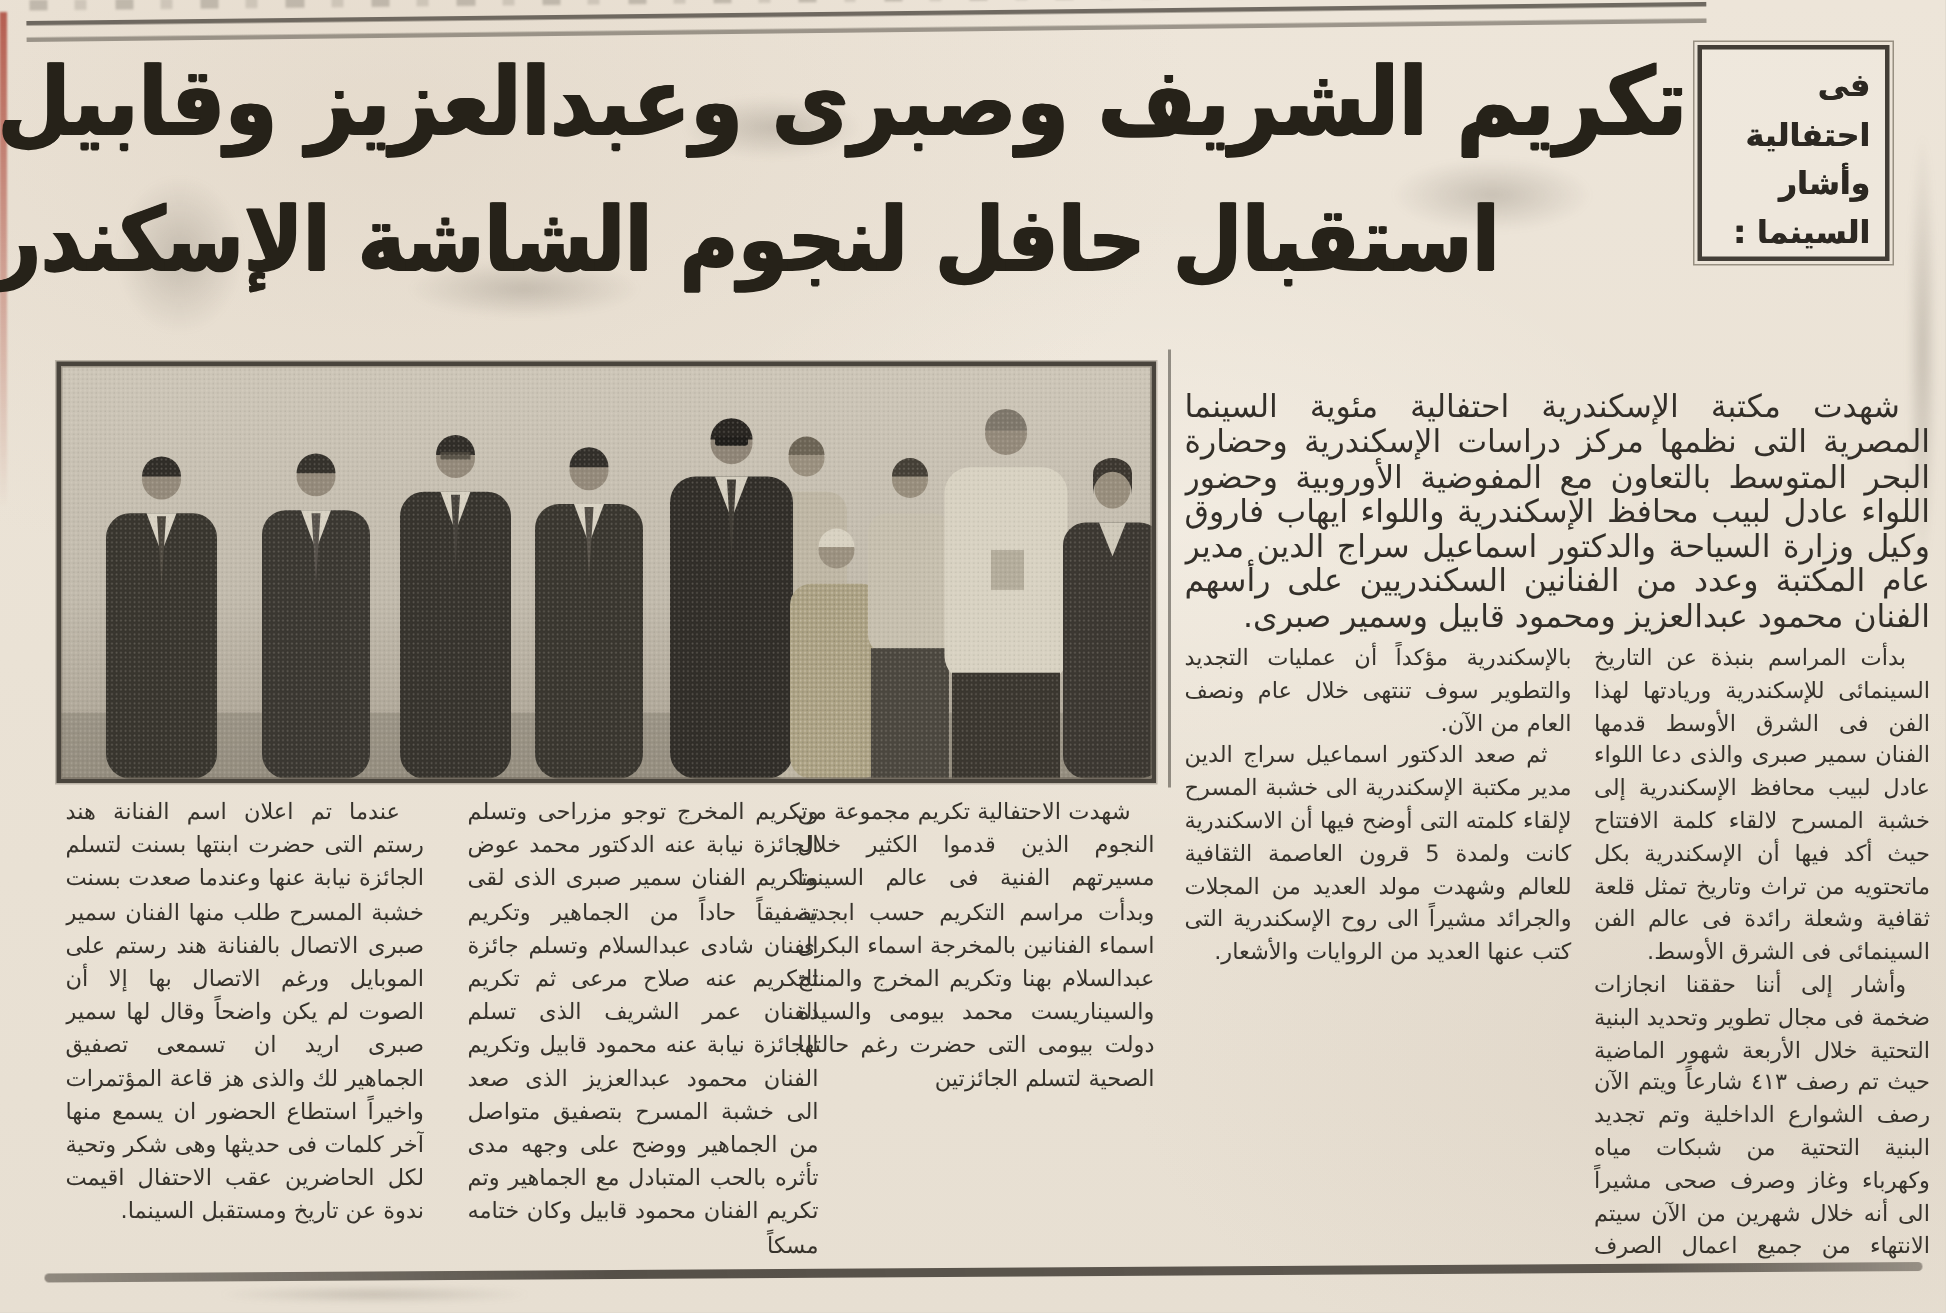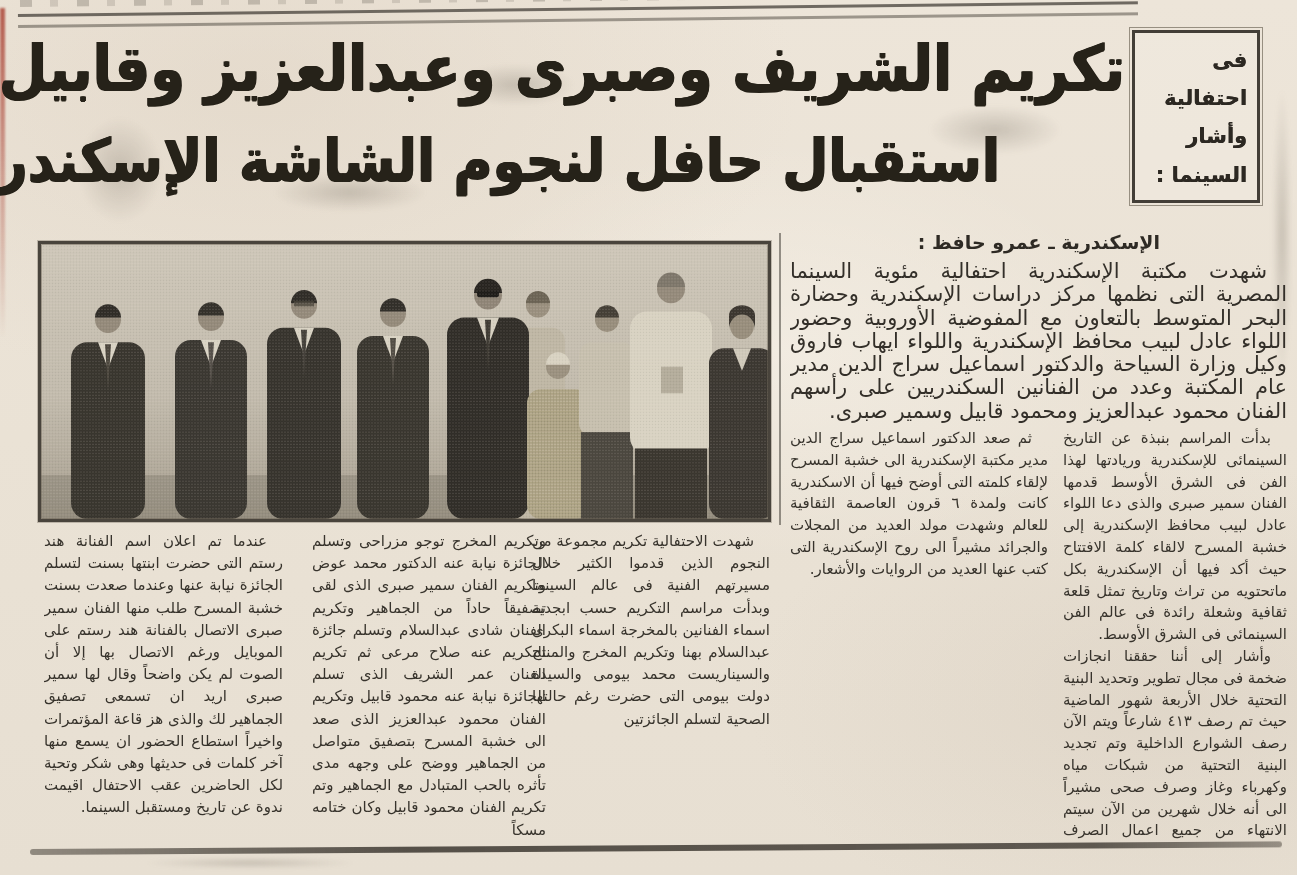--- a/index.html
+++ b/index.html
@@ -30,21 +30,21 @@
     background:linear-gradient(180deg,rgba(168,62,48,.8),rgba(168,62,48,.25) 70%,transparent);
   }
   .rule-bottom{
     left:30px;top:849px;width:1252px;height:6px;background:linear-gradient(90deg,rgba(72,66,58,.55),rgba(60,55,48,.85) 30%,rgba(60,55,48,.8) 85%,rgba(72,66,58,.5));
     transform:rotate(-0.35deg);transform-origin:left center;filter:blur(.4px);border-radius:3px;
   }
   .smudge{background:radial-gradient(ellipse closest-side,rgba(120,112,100,.30),transparent 70%);filter:blur(2px);}
   .vrule-photo{left:779px;top:233px;width:2px;height:292px;background:rgba(70,65,58,.55);filter:blur(.3px);}
   
   .kicker{
-    left:1132px;top:30px;width:128px;height:173px;
+    left:1132px;top:30px;width:128px;height:144px;
     border:3px solid #433e37;outline:1px solid #978f81;outline-offset:2px;
     background:rgba(240,233,223,.6);
     display:flex;flex-direction:column;justify-content:space-around;
     padding:8px 10px 6px 4px;box-sizing:border-box;
   }
   .kicker span{font-weight:bold;font-size:21px;color:#2c2822;text-align:right;line-height:1.55;
     text-shadow:.4px 0 #2c2822;}
   
   .hl{font-weight:bold;color:#262219;white-space:nowrap;text-align:center;
       text-shadow:.8px 0 #262219,-.8px 0 #262219,0 .5px #262219;}
@@ -96,21 +96,20 @@
   <div class="abs kicker">
     <span>فى</span>
     <span>احتفالية</span>
     <span>وأشار</span>
     <span>السينما :</span>
   </div>
 
   <div class="abs hl hl1">تكريم الشريف وصبرى وعبدالعزيز وقابيل وهند رستم</div>
   <div class="abs hl hl2">استقبال حافل لنجوم الشاشة الإسكندرانية</div>
 
-  <div class="abs byline">الإسكندرية ـ عمرو حافظ :</div>
   <div class="abs lead">
     <p>شهدت مكتبة الإسكندرية احتفالية مئوية السينما المصرية التى نظمها مركز دراسات الإسكندرية وحضارة البحر المتوسط بالتعاون مع المفوضية الأوروبية وحضور اللواء عادل لبيب محافظ الإسكندرية واللواء ايهاب فاروق وكيل وزارة السياحة والدكتور اسماعيل سراج الدين مدير عام المكتبة وعدد من الفنانين السكندريين على رأسهم الفنان محمود عبدالعزيز ومحمود قابيل وسمير صبرى.</p>
   </div>
 
   <div class="abs photo">
     <svg viewBox="0 0 727 269" preserveAspectRatio="none">
       <defs>
         <linearGradient id="wall" x1="0" y1="0" x2="0" y2="1">
           <stop offset="0" stop-color="#cdc6b8"></stop>
           <stop offset=".55" stop-color="#c1bAAc"></stop>
@@ -204,21 +203,22 @@
       <rect width="727" height="269" fill="url(#ht)"></rect>
       <rect width="727" height="269" fill="none" stroke="#6d6558" stroke-width="2" opacity=".5"></rect>
     </svg>
   </div>
 
   <div id="col-r1" class="abs col colR">
     <p>بدأت المراسم بنبذة عن التاريخ السينمائى للإسكندرية وريادتها لهذا الفن فى الشرق الأوسط قدمها الفنان سمير صبرى والذى دعا اللواء عادل لبيب محافظ الإسكندرية إلى خشبة المسرح لالقاء كلمة الافتتاح حيث أكد فيها أن الإسكندرية بكل ماتحتويه من تراث وتاريخ تمثل قلعة ثقافية وشعلة رائدة فى عالم الفن السينمائى فى الشرق الأوسط.</p>
     <p>وأشار إلى أننا حققنا انجازات ضخمة فى مجال تطوير وتحديد البنية التحتية خلال الأربعة شهور الماضية حيث تم رصف ٤١٣ شارعاً ويتم الآن رصف الشوارع الداخلية وتم تجديد البنية التحتية من شبكات مياه وكهرباء وغاز وصرف صحى مشيراً الى أنه خلال شهرين من الآن سيتم الانتهاء من جميع اعمال الصرف الصحى</p>
   </div>
   <div id="col-r2" class="abs col colR">
-    <p>ثم صعد الدكتور اسماعيل سراج الدين مدير مكتبة الإسكندرية الى خشبة المسرح لإلقاء كلمته التى أوضح فيها أن الاسكندرية كانت ولمدة ٦ قرون العاصمة الثقافية للعالم وشهدت مولد العديد من المجلات والجرائد مشيراً الى روح الإسكندرية التى كتب عنها العديد من الروايات والأشعار.</p>
+    <p class="cont">بالإسكندرية مؤكداً أن عمليات التجديد والتطوير سوف تنتهى خلال عام ونصف العام من الآن.</p>
+    <p>ثم صعد الدكتور اسماعيل سراج الدين مدير مكتبة الإسكندرية الى خشبة المسرح لإلقاء كلمته التى أوضح فيها أن الاسكندرية كانت ولمدة 5 قرون العاصمة الثقافية للعالم وشهدت مولد العديد من المجلات والجرائد مشيراً الى روح الإسكندرية التى كتب عنها العديد من الروايات والأشعار.</p>
   </div>
 
   <div id="col-c3" class="abs col colB">
     <p>شهدت الاحتفالية تكريم مجموعة من النجوم الذين قدموا الكثير خلال مسيرتهم الفنية فى عالم السينما وبدأت مراسم التكريم حسب ابجدية اسماء الفنانين بالمخرجة اسماء البكرى عبدالسلام بهنا وتكريم المخرج والمنتج والسيناريست محمد بيومى والسيدة دولت بيومى التى حضرت رغم حالتها الصحية لتسلم الجائزتين</p>
   </div>
   <div id="col-c2" class="abs col colB">
     <p class="cont">وتكريم المخرج توجو مزراحى وتسلم الجائزة نيابة عنه الدكتور محمد عوض وتكريم الفنان سمير صبرى الذى لقى تصفيقاً حاداً من الجماهير وتكريم الفنان شادى عبدالسلام وتسلم جائزة التكريم عنه صلاح مرعى ثم تكريم الفنان عمر الشريف الذى تسلم الجائزة نيابة عنه محمود قابيل وتكريم الفنان محمود عبدالعزيز الذى صعد الى خشبة المسرح بتصفيق متواصل من الجماهير ووضح على وجهه مدى تأثره بالحب المتبادل مع الجماهير وتم تكريم الفنان محمود قابيل وكان ختامه مسكاً</p>
   </div>
   <div id="col-c1" class="abs col colB">
     <p>عندما تم اعلان اسم الفنانة هند رستم التى حضرت ابنتها بسنت لتسلم الجائزة نيابة عنها وعندما صعدت بسنت خشبة المسرح طلب منها الفنان سمير صبرى الاتصال بالفنانة هند رستم على الموبايل ورغم الاتصال بها إلا أن الصوت لم يكن واضحاً وقال لها سمير صبرى اريد ان تسمعى تصفيق الجماهير لك والذى هز قاعة المؤتمرات واخيراً استطاع الحضور ان يسمع منها آخر كلمات فى حديثها وهى شكر وتحية لكل الحاضرين عقب الاحتفال اقيمت ندوة عن تاريخ ومستقبل السينما.</p>

